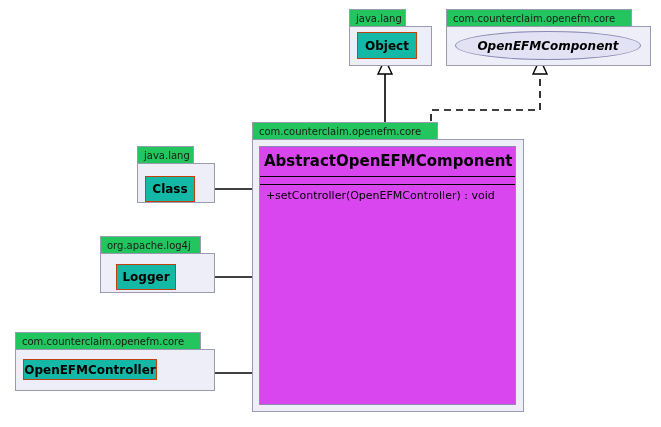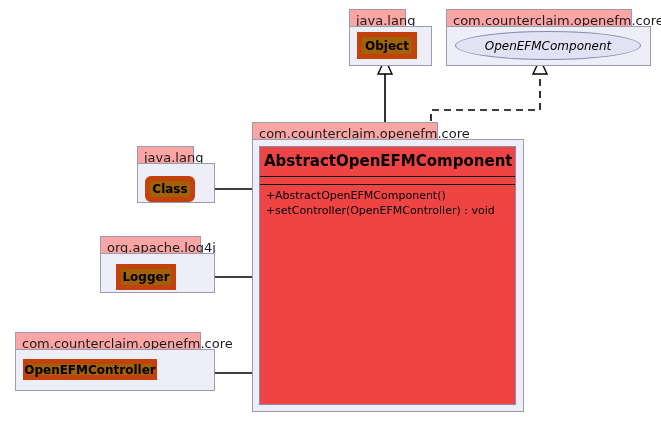--- a/index.html
+++ b/index.html
@@ -17,42 +17,42 @@
     background: #ffffff;
     overflow: hidden;
   }
 
   
   .pkg {
     position: absolute;
   }
   .pkg-tab {
     position: absolute;
-    background: #fca5a5;
+    background: #22c55e;
     border: 1px solid #9a9ab0;
     box-sizing: border-box;
-    font-size: 13px;
+    font-size: 10px;
     color: #1a1a1a;
     line-height: 1;
     padding: 4px 6px 16px 6px;
     white-space: nowrap;
     font-family: "DejaVu Sans", sans-serif;
   }
   .pkg-body {
     position: absolute;
     background: #eeeef8;
     border: 1px solid #9a9ab0;
     box-sizing: border-box;
   }
 
   
   .node {
     position: absolute;
-    background: #a16207;
-    border: 5px solid #c2410c;
+    background: #14b8a6;
+    border: 1px solid #c2410c;
     box-sizing: border-box;
     display: flex;
     align-items: center;
     justify-content: center;
     font-size: 12px;
     font-weight: bold;
     color: #000000;
     white-space: nowrap;
   }
 
@@ -60,30 +60,30 @@
   .iface {
     position: absolute;
     background: #e2e2f4;
     border: 1px solid #8a8ab4;
     border-radius: 50%;
     box-sizing: border-box;
     display: flex;
     align-items: center;
     justify-content: center;
     font-size: 12px;
-    font-weight: normal;
+    font-weight: bold;
     font-style: italic;
     color: #000000;
     white-space: nowrap;
   }
 
   
   .classbox {
     position: absolute;
-    background: #ef4444;
+    background: #d946ef;
     border: 1px solid #8a8ab4;
     box-sizing: border-box;
   }
   .cls-title {
     text-align: center;
     font-size: 15px;
     font-weight: bold;
     color: #000000;
     padding: 6px 4px 6px 4px;
     border-bottom: 1px solid #000000;
@@ -166,21 +166,21 @@
 
   <div class="pkg">
     <div class="pkg-tab" style="left:446px; top:9px; width:186px; height:18px;">com.counterclaim.openefm.core</div>
     <div class="pkg-body" style="left:446px; top:26px; width:205px; height:40px;"></div>
     <div class="iface" style="left:455px; top:31px; width:186px; height:29px;">OpenEFMComponent</div>
   </div>
 
   <div class="pkg">
     <div class="pkg-tab" style="left:137px; top:146px; width:57px; height:18px;">java.lang</div>
     <div class="pkg-body" style="left:137px; top:163px; width:78px; height:40px;"></div>
-    <div class="node" style="left:145px; top:176px; width:50px; height:26px;border-radius:6px;">Class</div>
+    <div class="node" style="left:145px; top:176px; width:50px; height:26px;">Class</div>
   </div>
 
   <div class="pkg">
     <div class="pkg-tab" style="left:100px; top:236px; width:101px; height:18px;">org.apache.log4j</div>
     <div class="pkg-body" style="left:100px; top:253px; width:115px; height:40px;"></div>
     <div class="node" style="left:116px; top:264px; width:60px; height:26px;">Logger</div>
   </div>
 
   <div class="pkg">
     <div class="pkg-tab" style="left:15px; top:332px; width:186px; height:18px;">com.counterclaim.openefm.core</div>
@@ -194,22 +194,19 @@
   </div>
 
   <div class="classbox" style="left:259px; top:146px; width:257px; height:259px;">
 
     <div class="cls-title">AbstractOpenEFMComponent</div>
 
     <div class="cls-section">
     </div>
 
     <div class="cls-section last">
-      <div class="member">
-        <span class="vis">+</span><span class="mtext">AbstractOpenEFMComponent()</span>
-      </div>
       <div class="member">
         <span class="vis">+</span><span class="mtext">setController(OpenEFMController) : void</span>
       </div>
     </div>
   </div>
 
 </div>
 
 </body></html>

